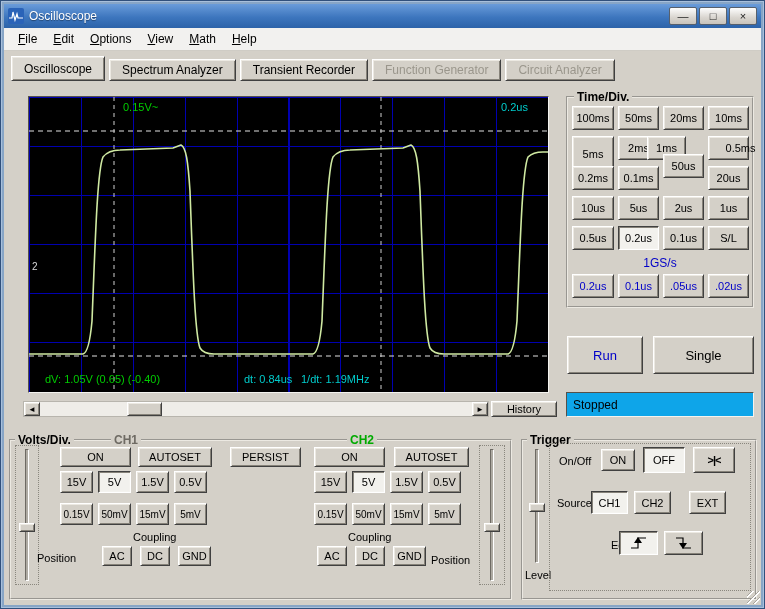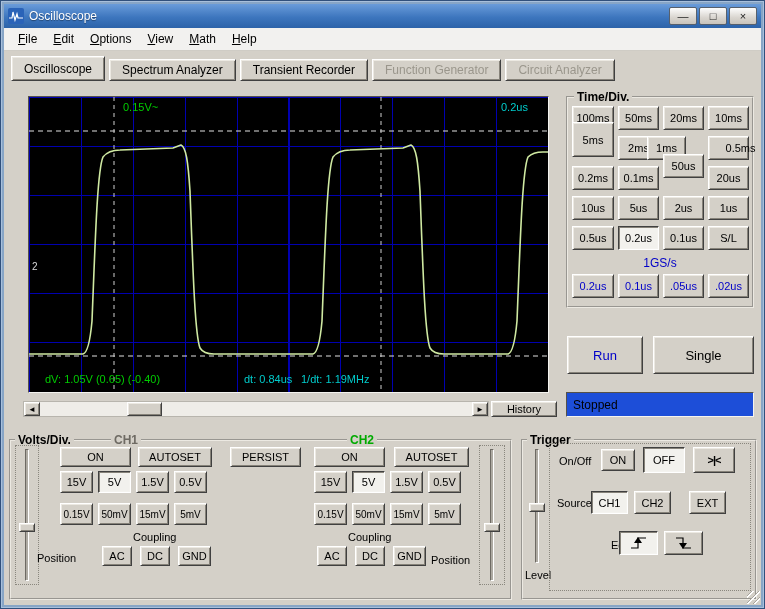--- a/index.html
+++ b/index.html
@@ -92,21 +92,21 @@
     position:absolute; left:50%; top:2px; bottom:2px; width:4px; margin-left:-2px;
     background:#aeaaa2; border:1px solid; border-color:#6e6a63 #fff #fff #6e6a63;
   }
   .slider .thumb {
     position:absolute; left:50%; margin-left:-8px; width:16px; height:9px;
     background:#d4d0c8; border:1px solid; border-color:#fff #404040 #404040 #fff;
     box-shadow: inset 1px 1px 0 #ece9e2, inset -1px -1px 0 #868279;
   }
   .status {
     position:absolute; left:565px; top:391px; width:188px; height:25px;
-    background:#1d4ed8; border:1px solid; border-color:#55514a #f4f3ef #f4f3ef #55514a;
+    background:#0ea5e9; border:1px solid; border-color:#55514a #f4f3ef #f4f3ef #55514a;
     font-size:12px; display:flex; align-items:center; padding-left:6px;
   }
   .grip { position:absolute; right:4px; bottom:4px; width:13px; height:13px;
     background:repeating-linear-gradient(135deg, transparent 0 3px, #a8a49c 3px 4px, #fff 4px 5px); }
 </style>
 </head>
 <body>
 
 <div class="win">
 
@@ -167,21 +167,21 @@
   <div class="btn" style="left:490px; top:400px; width:66px; height:16px;">History</div>
 
   <div class="group" style="left:565px; top:95px; width:188px; height:212px;">
     <div class="gtitle" style="left:6px;">Time/Div.</div>
 
     <div class="btn" style="left:4px; top:8px; width:42px; height:24px;">100ms</div>
     <div class="btn" style="left:50px; top:8px; width:41px; height:24px;">50ms</div>
     <div class="btn" style="left:95px; top:8px; width:41px; height:24px;">20ms</div>
     <div class="btn" style="left:140px; top:8px; width:41px; height:24px;">10ms</div>
 
-    <div class="btn" style="left:4px; top:24px; width:42px; height:35px;">5ms</div>
+    <div class="btn" style="left:4px; top:38px; width:42px; height:35px;">5ms</div>
     <div class="btn" style="left:50px; top:38px; width:41px; height:24px;">2ms</div>
     <div class="btn" style="left:79px; top:38px; width:39px; height:24px;">1ms</div>
     <div class="btn" style="left:140px; top:38px; width:41px; height:24px;padding-left:24px;">0.5ms</div>
 
     <div class="btn" style="left:4px; top:68px; width:42px; height:24px;">0.2ms</div>
     <div class="btn" style="left:50px; top:68px; width:41px; height:24px;">0.1ms</div>
     <div class="btn" style="left:95px; top:56px; width:41px; height:24px;">50us</div>
     <div class="btn" style="left:140px; top:68px; width:41px; height:24px;">20us</div>
 
     <div class="btn" style="left:4px; top:98px; width:42px; height:24px;">10us</div>

